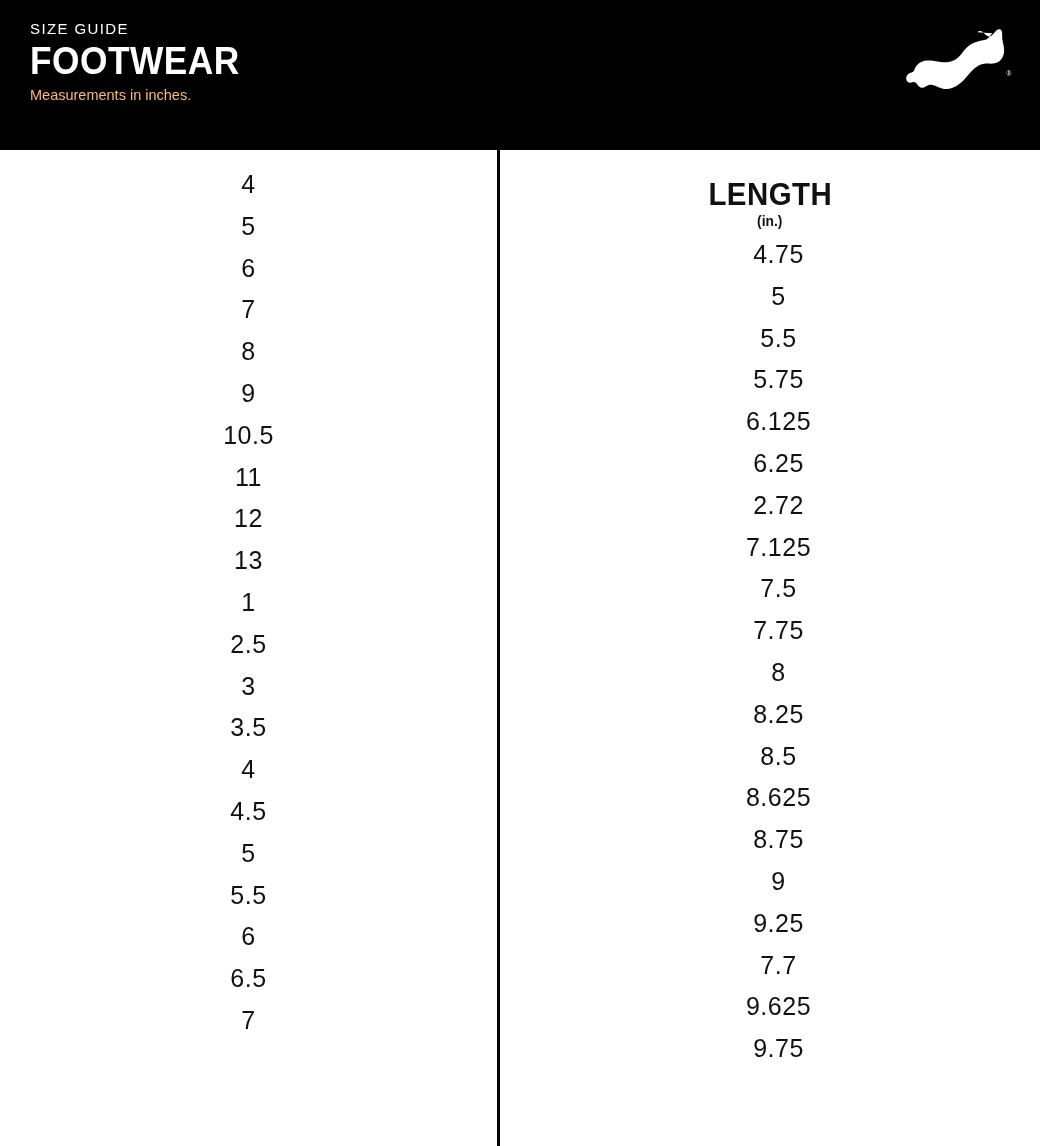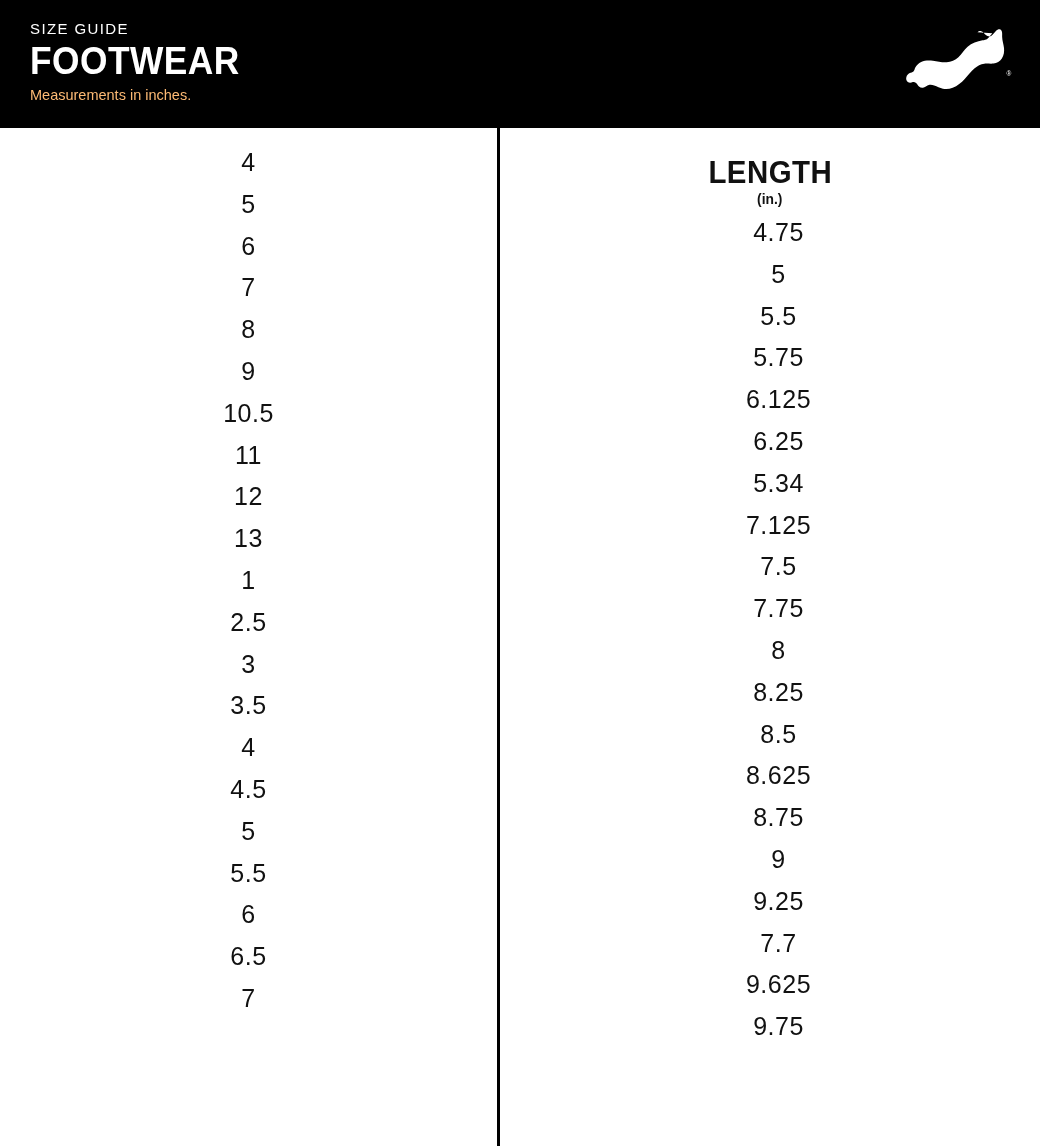--- a/index.html
+++ b/index.html
@@ -12,21 +12,21 @@
     height: 1146px;
     font-family: "Liberation Sans", sans-serif;
     color: #111111;
     overflow: hidden;
   }
 
   
   .header {
     position: relative;
     width: 1040px;
-    height: 128px;
+    height: 150px;
     background: #000000;
     box-sizing: border-box;
   }
   .header-text {
     position: absolute;
     left: 30px;
     top: 20px;
   }
   .eyebrow {
     color: #ffffff;
@@ -169,21 +169,21 @@
       <div class="h">LENGTH</div><br>
       <div class="unit">(in.)</div>
     </div>
     <div class="cells">
       <div class="cell">4.75</div>
       <div class="cell">5</div>
       <div class="cell">5.5</div>
       <div class="cell">5.75</div>
       <div class="cell">6.125</div>
       <div class="cell">6.25</div>
-      <div class="cell">5.34</div>
+      <div class="cell">2.72</div>
       <div class="cell">7.125</div>
       <div class="cell">7.5</div>
       <div class="cell">7.75</div>
       <div class="cell">8</div>
       <div class="cell">8.25</div>
       <div class="cell">8.5</div>
       <div class="cell">8.625</div>
       <div class="cell">8.75</div>
       <div class="cell">9</div>
       <div class="cell">9.25</div>

